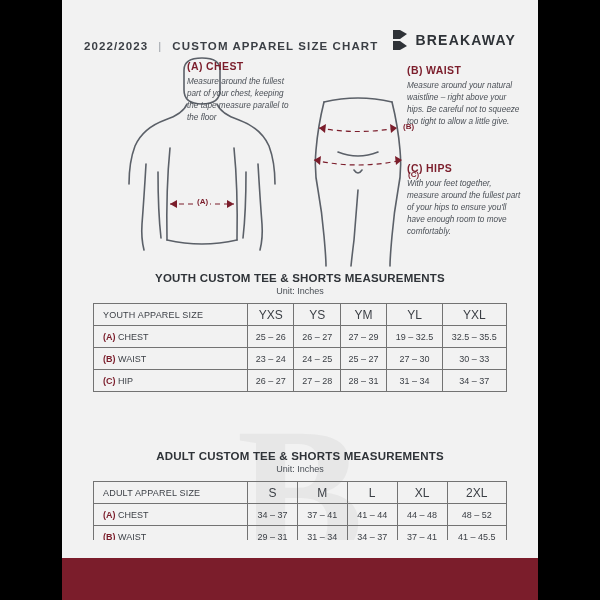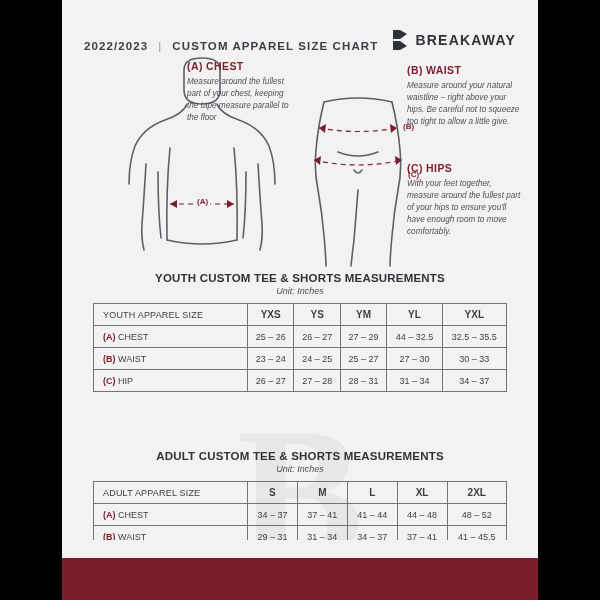--- a/index.html
+++ b/index.html
@@ -129,21 +129,20 @@
   .tbl-title {
     text-align: center;
     font-size: 11.5px;
     font-weight: bold;
     color: #2f3338;
     letter-spacing: 0.2px;
   }
   .tbl-sub {
     text-align: center;
     font-size: 9px;
-    font-style: italic;
     color: #4b5057;
     margin-top: 2px;
     margin-bottom: 7px;
   }
   table {
     border-collapse: collapse;
     width: 414px;
     margin: 0 auto;
     background: transparent;
   }
@@ -155,22 +154,22 @@
     text-align: center;
     padding: 0 4px;
   }
   th.row-head, td.row-head {
     text-align: left;
     padding-left: 9px;
     width: 140px;
     font-weight: normal;
   }
   th {
-    font-weight: bold;
-    font-size: 10px;
+    font-weight: normal;
+    font-size: 12px;
   }
   th.row-head {
     font-weight: normal;
     font-size: 9px;
     letter-spacing: 0.2px;
   }
   td.row-head .tag {
     color: #7b1d2b;
     font-weight: bold;
   }
@@ -301,21 +300,21 @@
         </thead>
         <tbody>
           <tr>
             <td class="row-head">
               <span class="tag">(A)</span>
               <span>CHEST</span>
             </td>
             <td>25 – 26</td>
             <td>26 – 27</td>
             <td>27 – 29</td>
-            <td>44 – 32.5</td>
+            <td>19 – 32.5</td>
             <td>32.5 – 35.5</td>
           </tr>
           <tr>
             <td class="row-head">
               <span class="tag">(B)</span>
               <span>WAIST</span>
             </td>
             <td>23 – 24</td>
             <td>24 – 25</td>
             <td>25 – 27</td>

